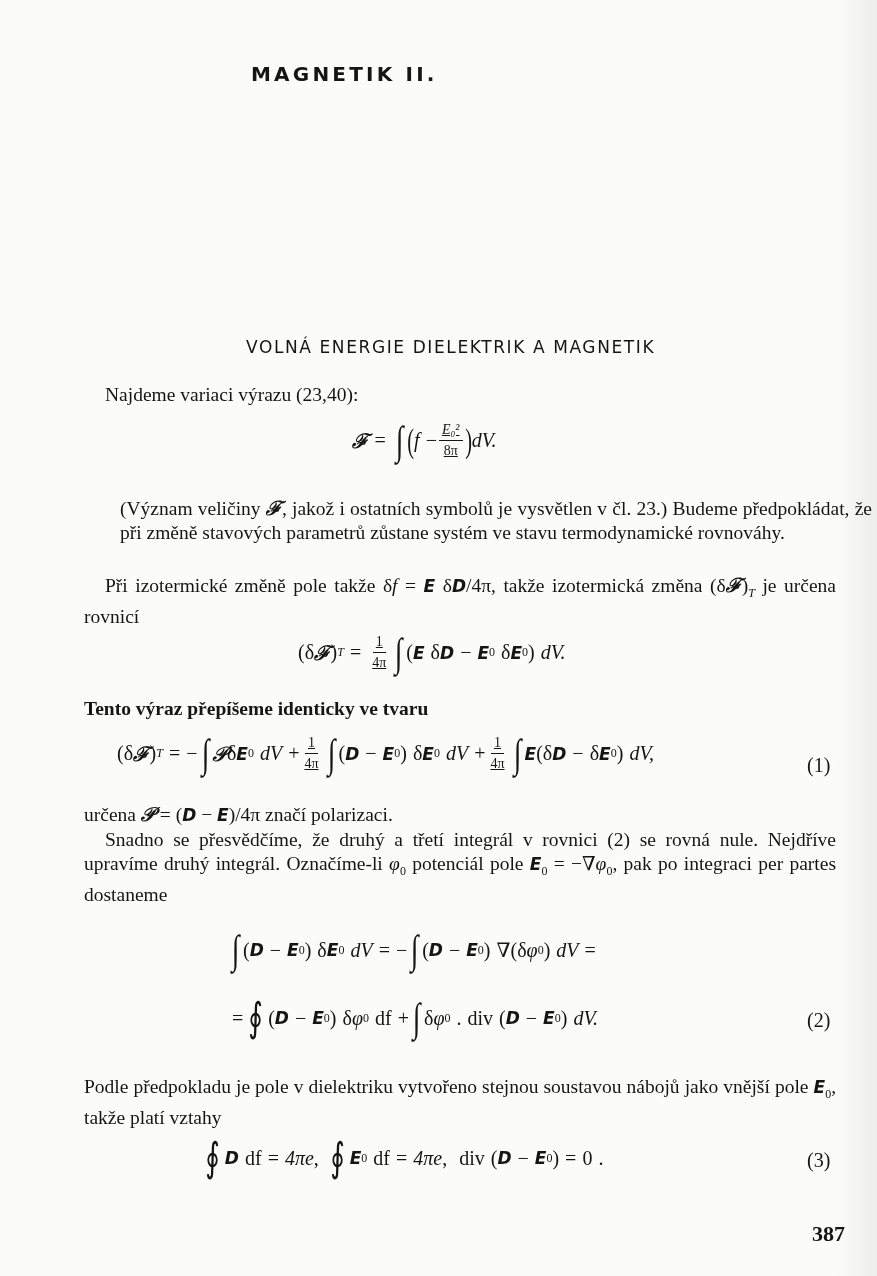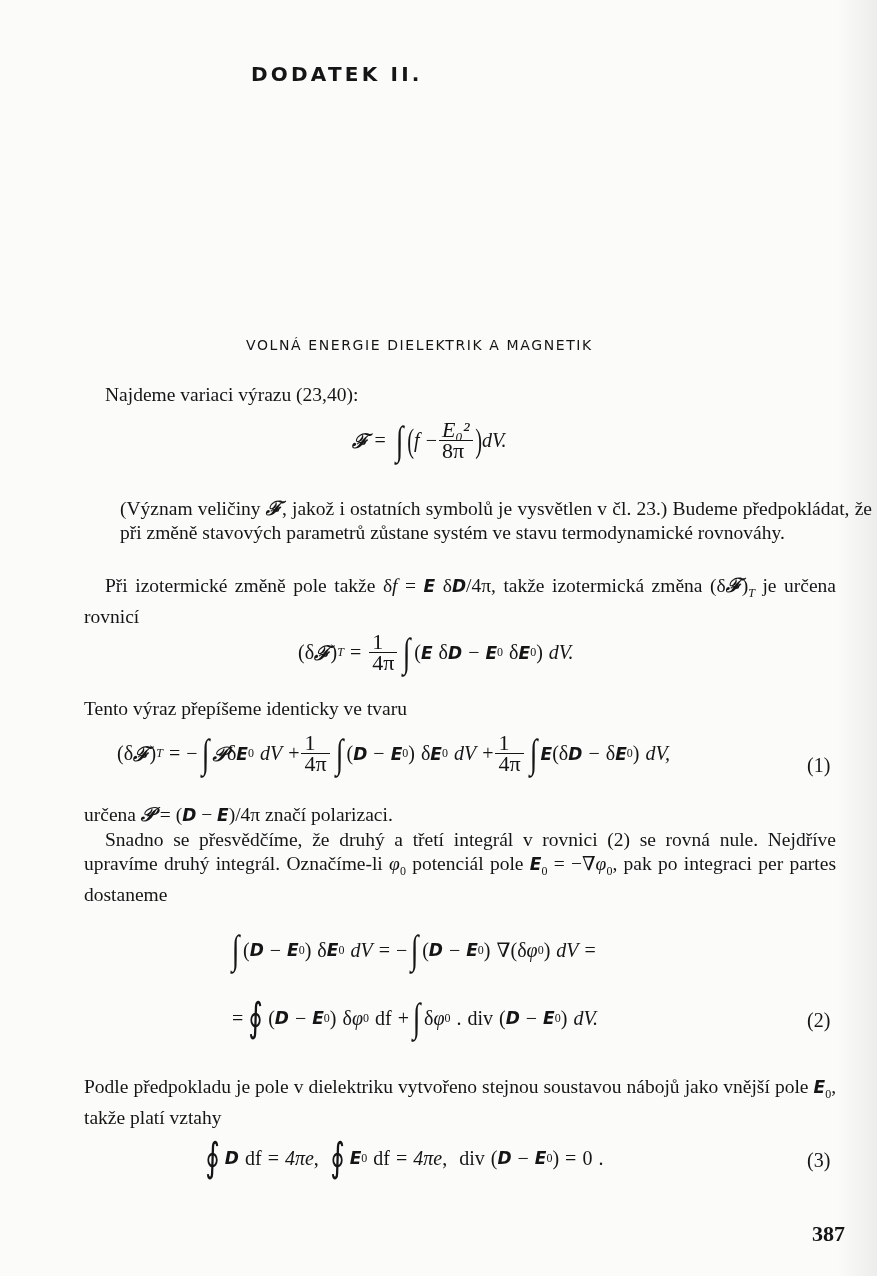--- a/index.html
+++ b/index.html
@@ -10,44 +10,44 @@
   .page-edge {
     position: absolute; right: 0; top: 0; width: 40px; height: 1276px;
     background: linear-gradient(to right, rgba(250,250,248,0), rgba(225,225,222,0.55));
   }
   .abs { position: absolute; white-space: nowrap; }
   .sans { font-family: "DejaVu Sans", "Liberation Sans", sans-serif; }
   .header {
     left: 251px; top: 62px; font-size: 20px; font-weight: bold; letter-spacing: 3.2px;
   }
   .section-title {
-    left: 246px; top: 337px; font-size: 14px; letter-spacing: 1.6px; font-weight: normal;
+    left: 246px; top: 337px; font-size: 17px; letter-spacing: 1.6px; font-weight: normal;
   }
   .para { position: absolute; left: 84px; width: 752px; font-size: 19.5px; line-height: 23.5px; text-align: justify; }
   .para.indent { text-indent: 21px; }
   .eq { position: absolute; font-size: 20px; white-space: nowrap; display: flex; align-items: center; }
   .b { font-family: "DejaVu Sans", sans-serif; font-weight: bold; font-style: italic; font-size: 17px; }
   .i { font-style: italic; }
   .script { font-family: "DejaVu Serif", serif; font-style: italic; font-weight: bold; }
   .int { font-size: 40px; line-height: 40px; font-weight: normal; display: inline-block; transform: scaleX(0.7); margin: 0 2px; }
-  .frac { display: inline-flex; flex-direction: column; vertical-align: middle; margin: 0 2px; font-size: 22px; line-height: 20px; }
+  .frac { display: inline-flex; flex-direction: column; align-items: center; vertical-align: middle; margin: 0 2px; font-size: 14px; line-height: 20px; text-decoration: underline; }
   .frac .num { border-bottom: 1.2px solid #151515; padding: 0 3px; }
   .frac .den { padding: 0 3px; }
   .big-paren { font-size: 34px; line-height: 34px; display: inline-block; transform: scaleX(0.6); margin: 0 -2px; }
   .eqnum { position: absolute; font-size: 20px; }
   .page-num { left: 812px; top: 1221px; font-size: 22px; font-weight: bold; }
   sub, sup { font-size: 12px; }
   .sp { display: inline-block; width: 6px; }
 </style>
 </head>
 <body>
 
 <div class="page-edge"></div>
 
-<div class="abs sans header">DODATEK II.</div>
+<div class="abs sans header">MAGNETIK II.</div>
 
 <div class="abs sans section-title">VOLNÁ ENERGIE DIELEKTRIK A MAGNETIK</div>
 
 <div class="para indent" style="top:383px;">Najdeme variaci výrazu (23,40):</div>
 
 <div class="eq" style="left:352px; top:420px;">
   <span class="script">ℱ</span>
   <span class="sp"></span>
     <span>=</span>
     <span class="sp"></span>
@@ -98,21 +98,21 @@
     <sub>0</sub>
     <span class="sp"></span>
     <span>δ</span>
     <span class="b">E</span>
     <sub>0</sub>
     <span>)</span>
   <span class="sp"></span>
     <span class="i">dV.</span>
 </div>
 
-<div class="para" style="top:697px;">Tento výraz přepíšeme identicky ve tvaru</div>
+<div class="para" style="top:697px;font-weight:bold;">Tento výraz přepíšeme identicky ve tvaru</div>
 
 <div class="eq" style="left:117px; top:733px;">
   <span>(</span>
     <span>δ</span>
     <span class="script">ℱ</span>
     <span>)</span>
     <sub class="i">T</sub>
   <span class="sp"></span>
     <span>=</span>
     <span class="sp"></span>

